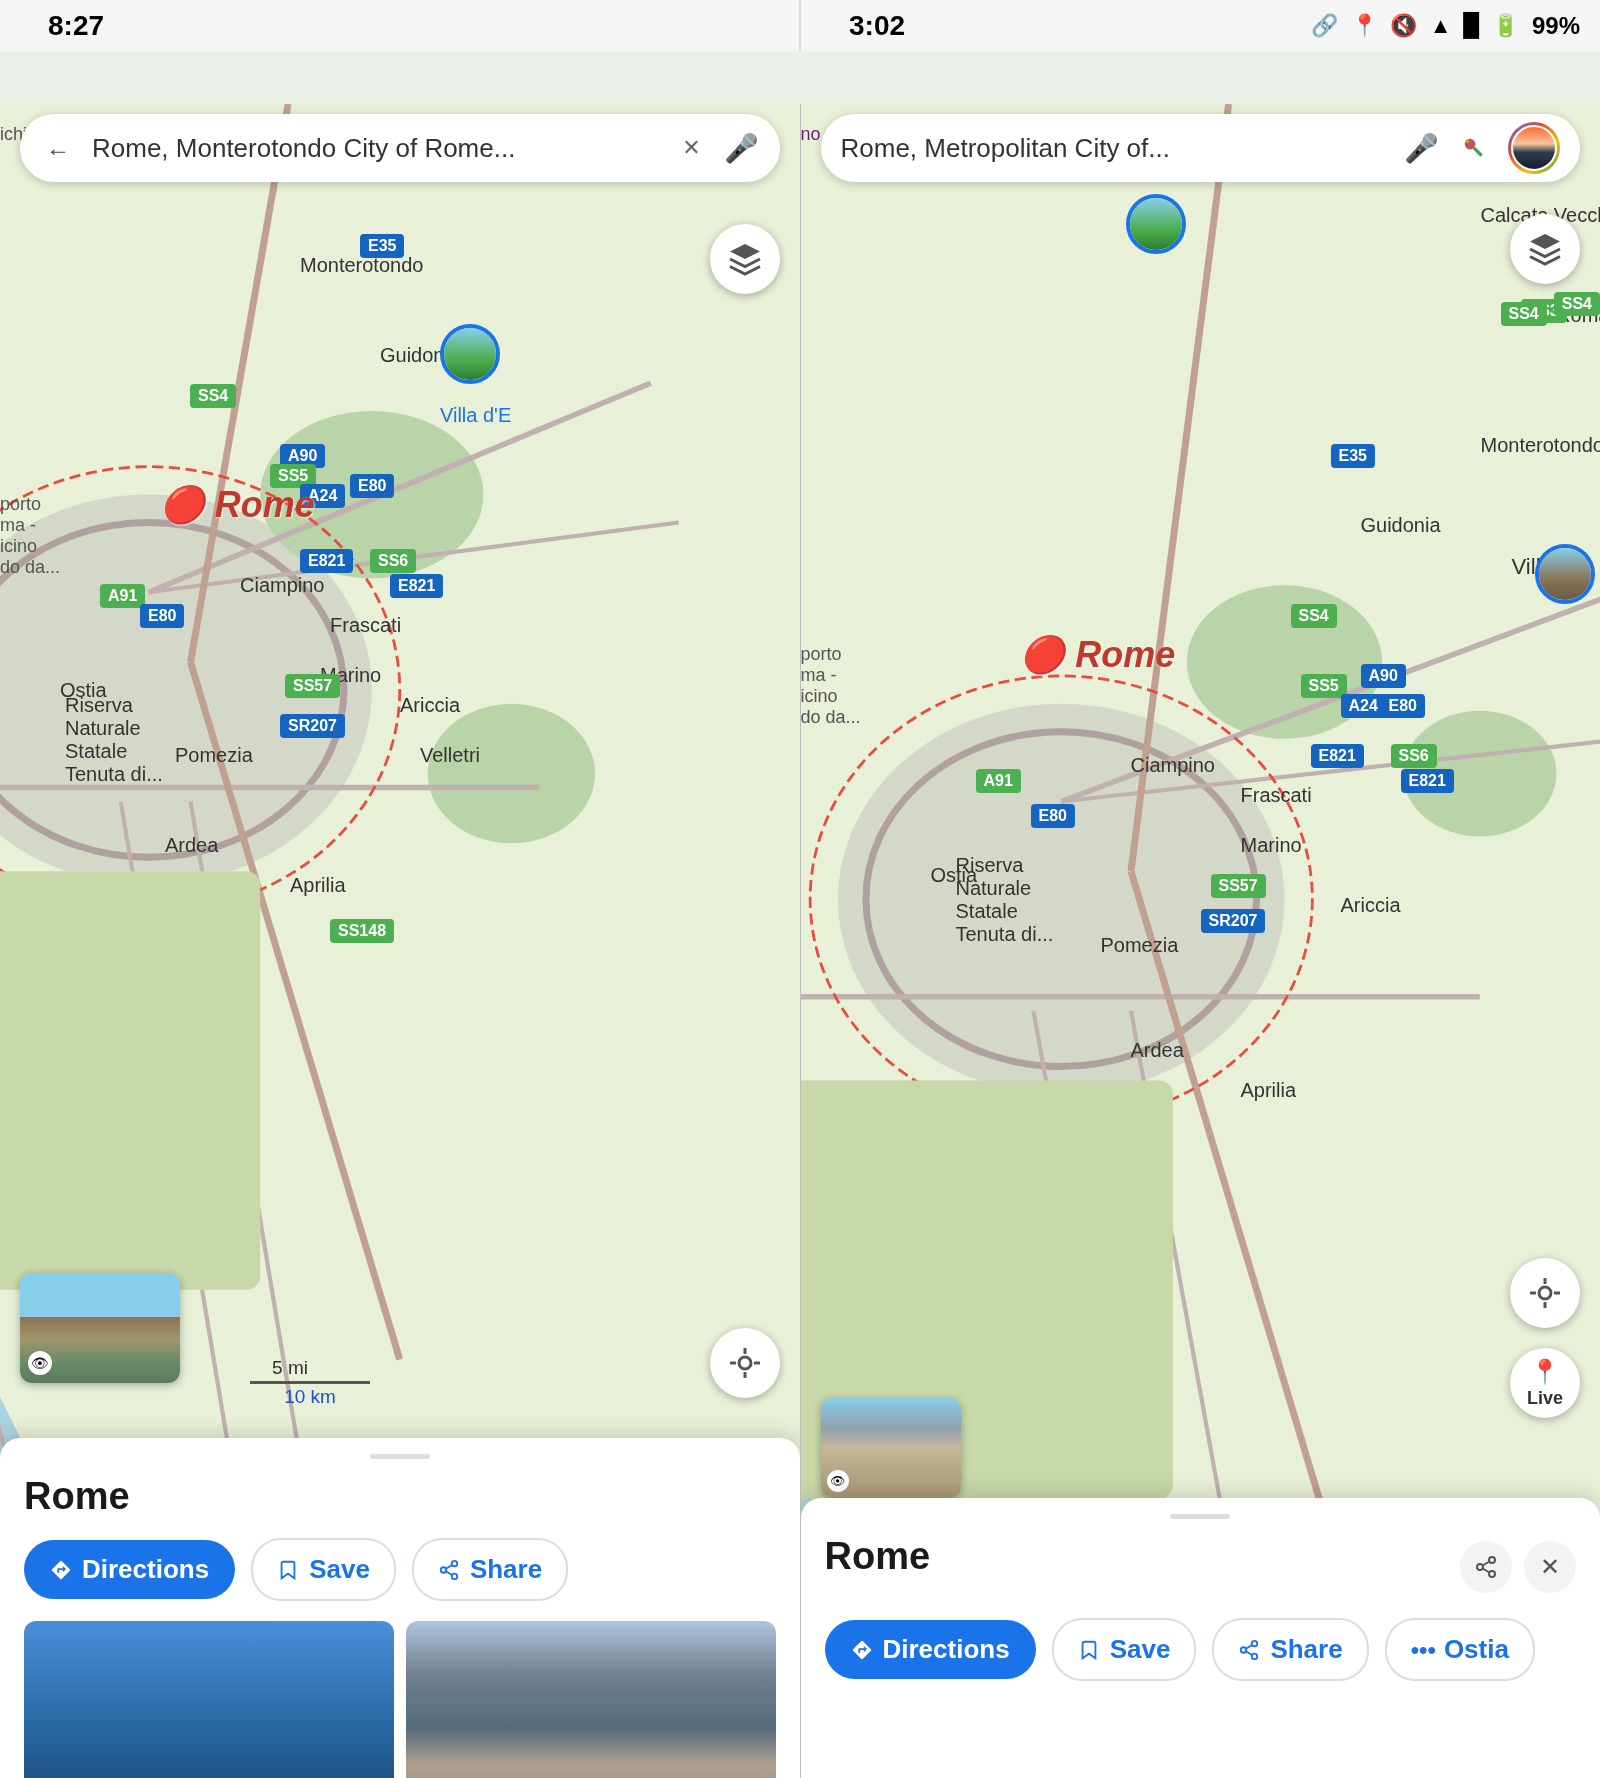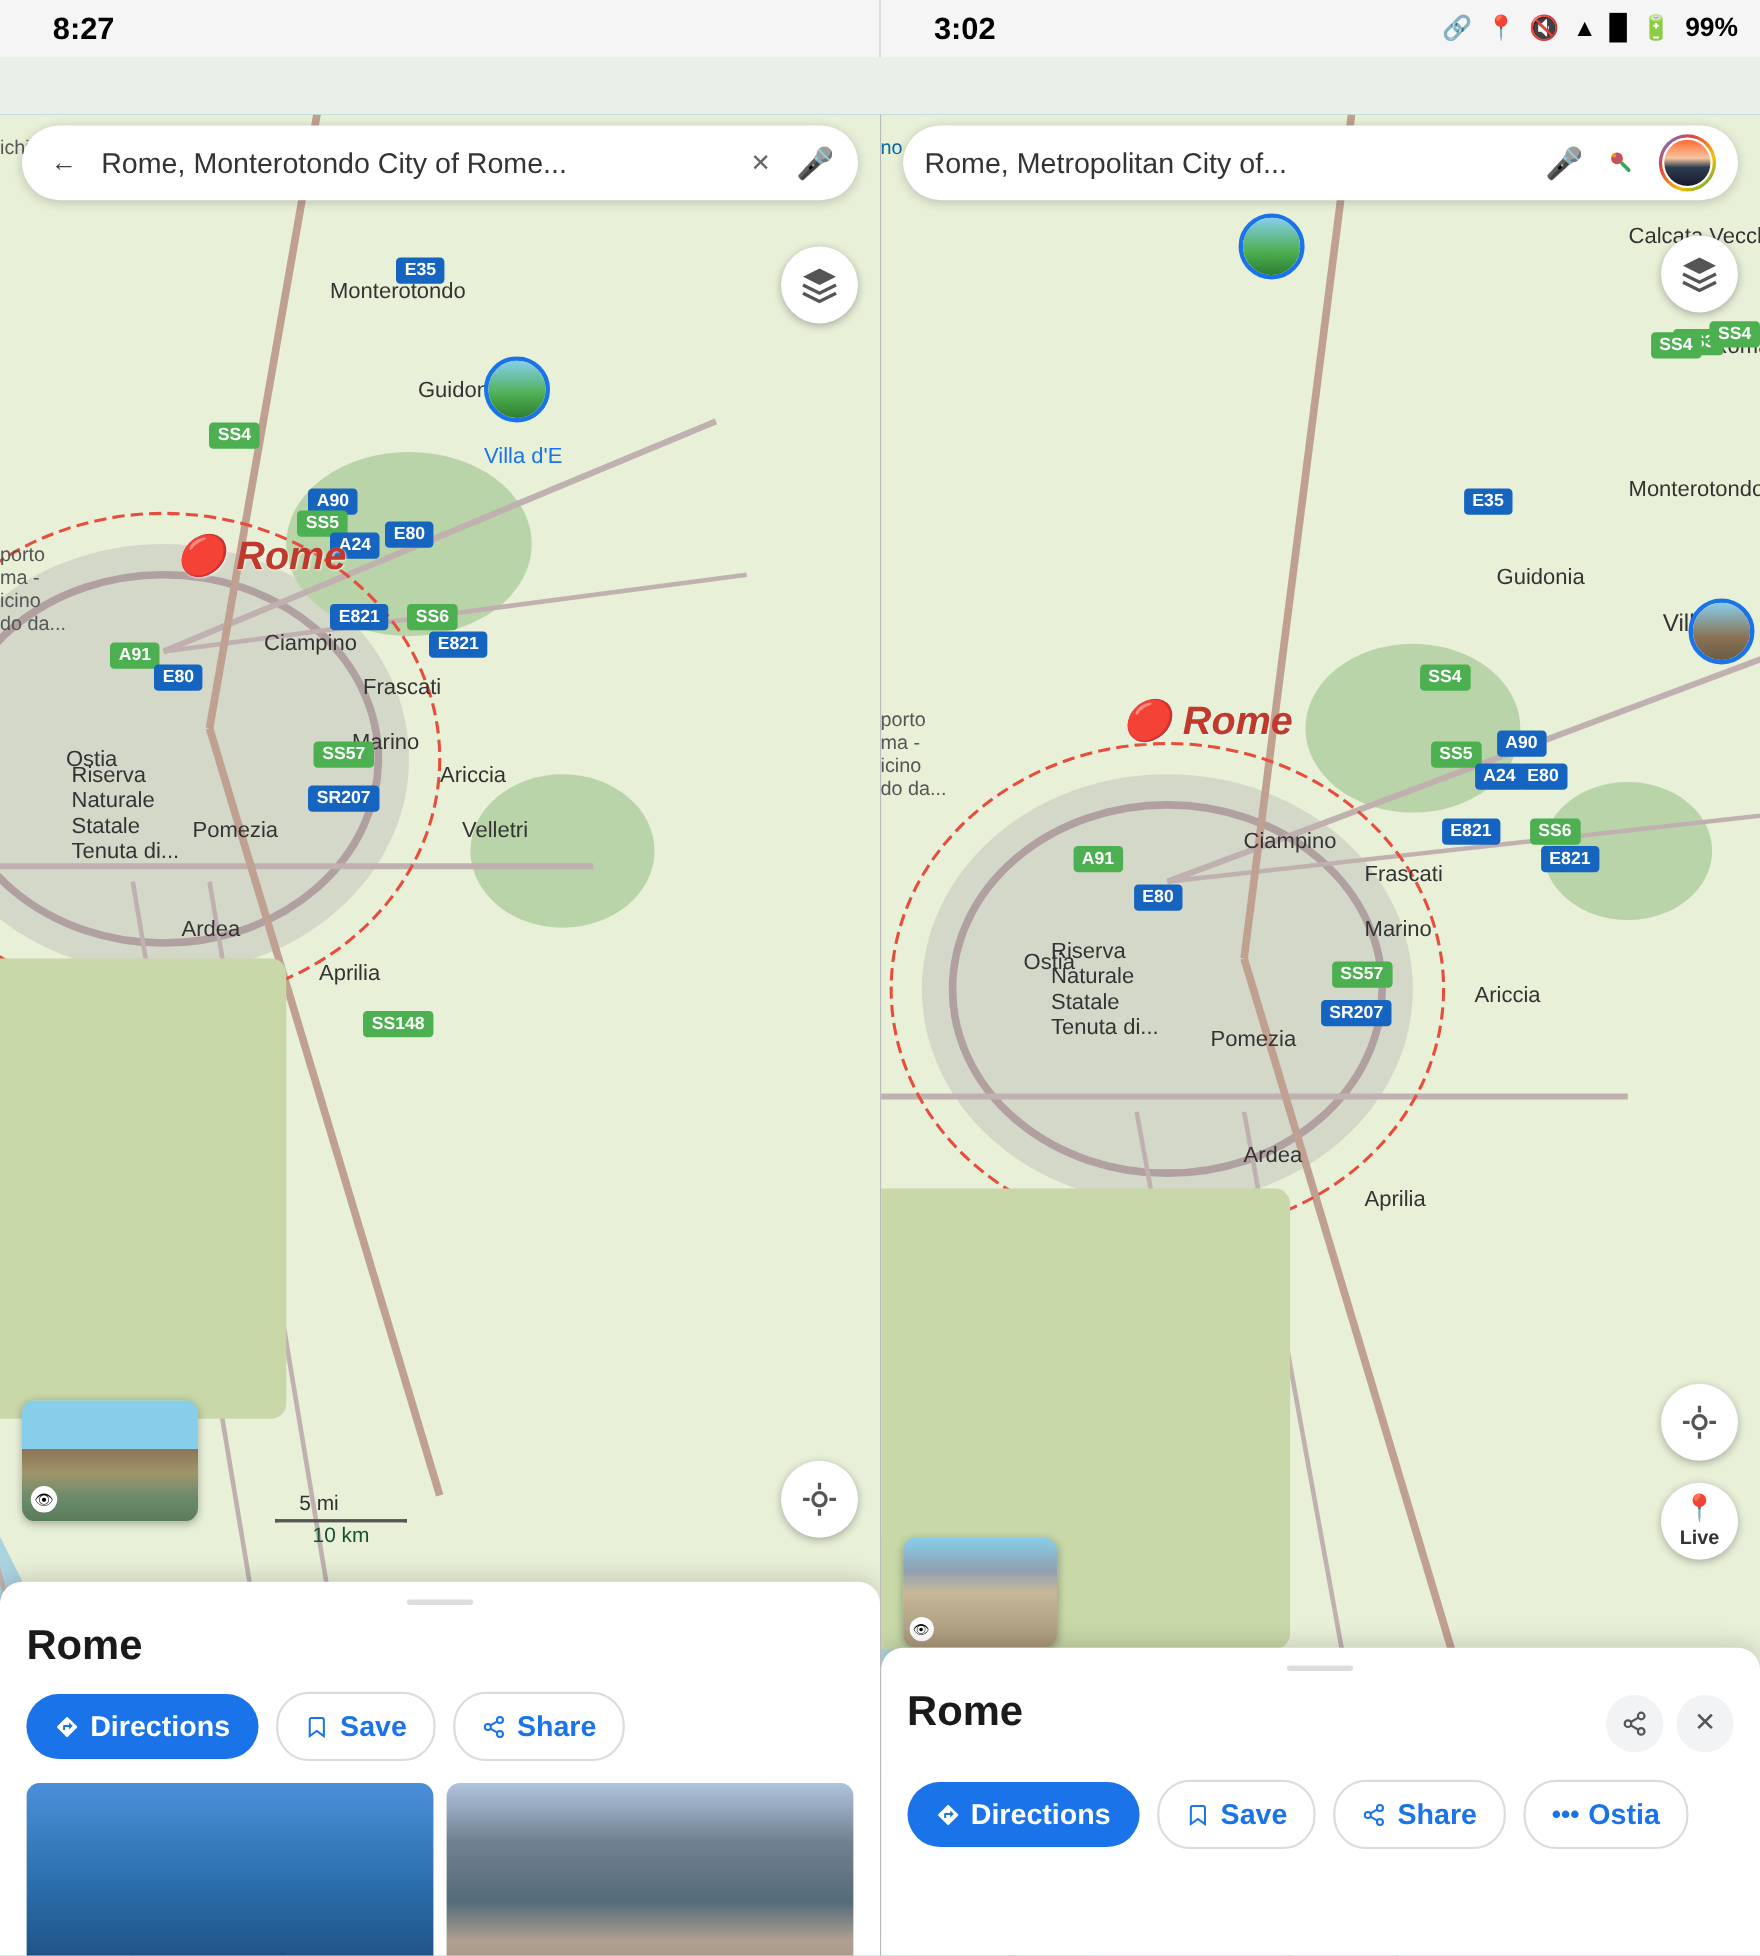--- a/index.html
+++ b/index.html
@@ -578,21 +578,21 @@
         <line x1="18" y1="12" x2="22" y2="12" stroke="#555" stroke-width="2"></line>
       </svg>
     </div>
 
     <div class="scale-bar" style="position:absolute;bottom:370px;left:250px;">
       <div style="font-size:19px;color:#333;margin-bottom:2px;display:flex;gap:40px;">
         <span>5 mi</span>
         <span></span>
       </div>
       <div class="scale-line"></div>
-      <div style="font-size:19px;color:#14532d;margin-top:2px;">10 km</div>
+      <div style="font-size:19px;color:#1d4ed8;margin-top:2px;">10 km</div>
     </div>
 
     <div class="map-thumbnail" style="bottom:395px;left:20px;">
       <div class="thumbnail-img"></div>
       <div class="thumbnail-icon">👁</div>
     </div>
 
     <div style="position:absolute;bottom:220px;left:170px;color:#1a73e8;font-size:22px;z-index:6;">Grotte di Nerone</div>
 
     <div class="pin-circle" style="bottom:200px;left:490px;width:50px;height:50px;">
@@ -680,21 +680,21 @@
     <div class="city-label" style="left:330px;top:650px;">Ciampino</div>
     <div class="city-label" style="left:440px;top:680px;">Frascati</div>
     <div class="city-label" style="left:440px;top:730px;">Marino</div>
     <div class="city-label" style="left:300px;top:830px;">Pomezia</div>
     <div class="city-label" style="left:330px;top:935px;">Ardea</div>
     <div class="city-label" style="left:440px;top:975px;">Aprilia</div>
     <div class="city-label" style="left:130px;top:760px;">Ostia</div>
     <div class="city-label" style="left:540px;top:790px;">Ariccia</div>
 
     <div class="city-label" style="left:0px;top:540px;font-size:18px;color:#555;">porto<br>ma -<br>icino<br>do da...</div>
-    <div class="city-label" style="left:0px;top:20px;font-size:18px;color:#0369a1;">no</div>
+    <div class="city-label" style="left:0px;top:20px;font-size:18px;color:#701a75;">no</div>
 
     <div class="road-badge" style="left:560px;top:30px;">SS3</div>
     <div class="road-badge" style="left:720px;top:195px;">SS3</div>
     <div class="road-badge" style="right:0px;top:188px;">SS4</div>
     <div class="road-badge-blue" style="left:530px;top:340px;">E35</div>
     <div class="road-badge" style="left:490px;top:500px;">SS4</div>
     <div class="road-badge-blue" style="left:560px;top:560px;">A90</div>
     <div class="road-badge" style="left:500px;top:570px;">SS5</div>
     <div class="road-badge-blue" style="left:540px;top:590px;">A24</div>
     <div class="road-badge-blue" style="left:580px;top:590px;">E80</div>

